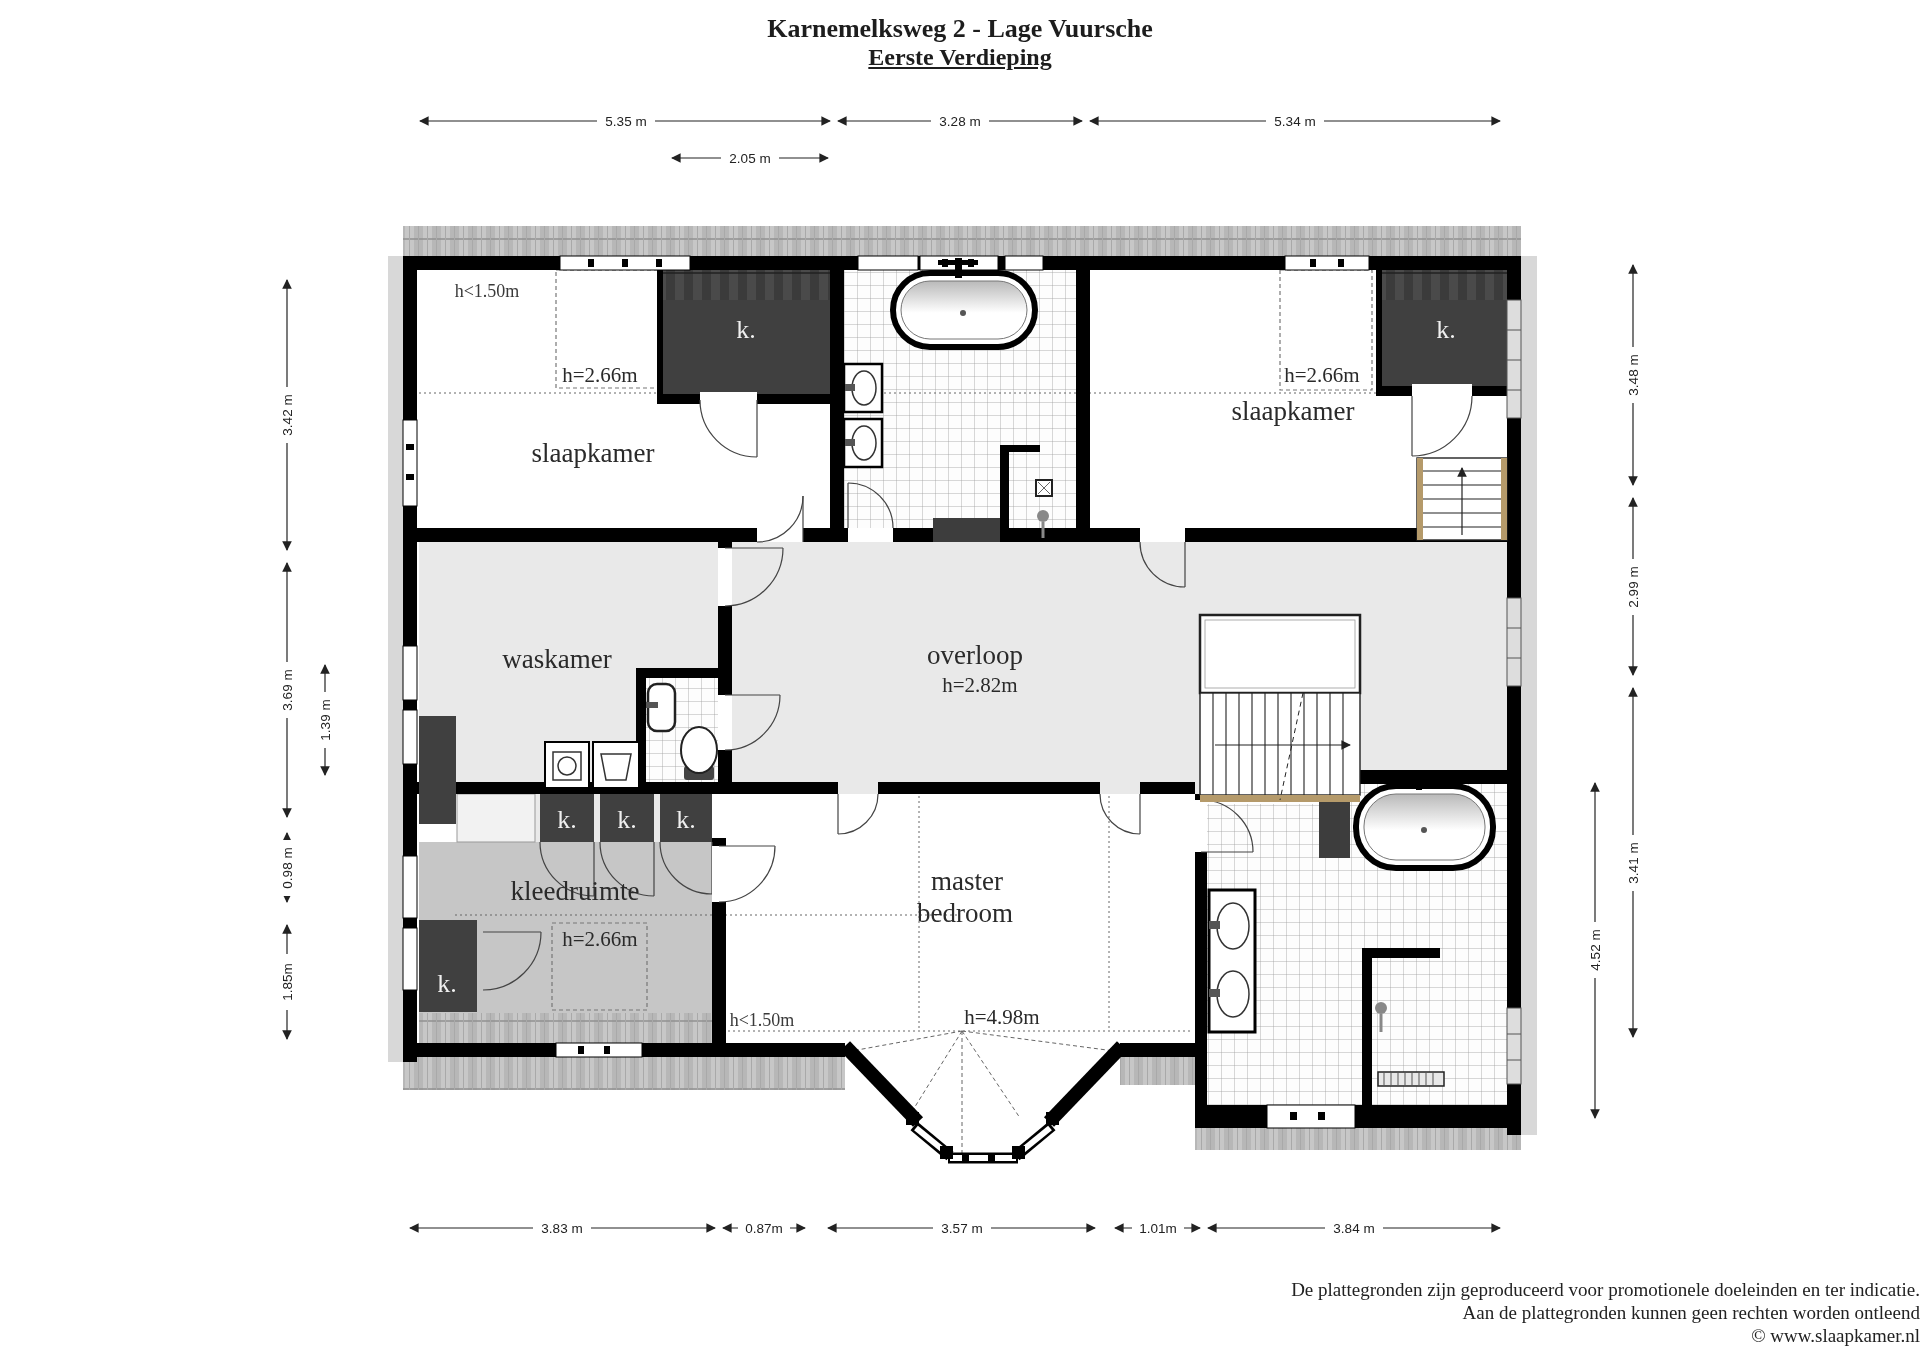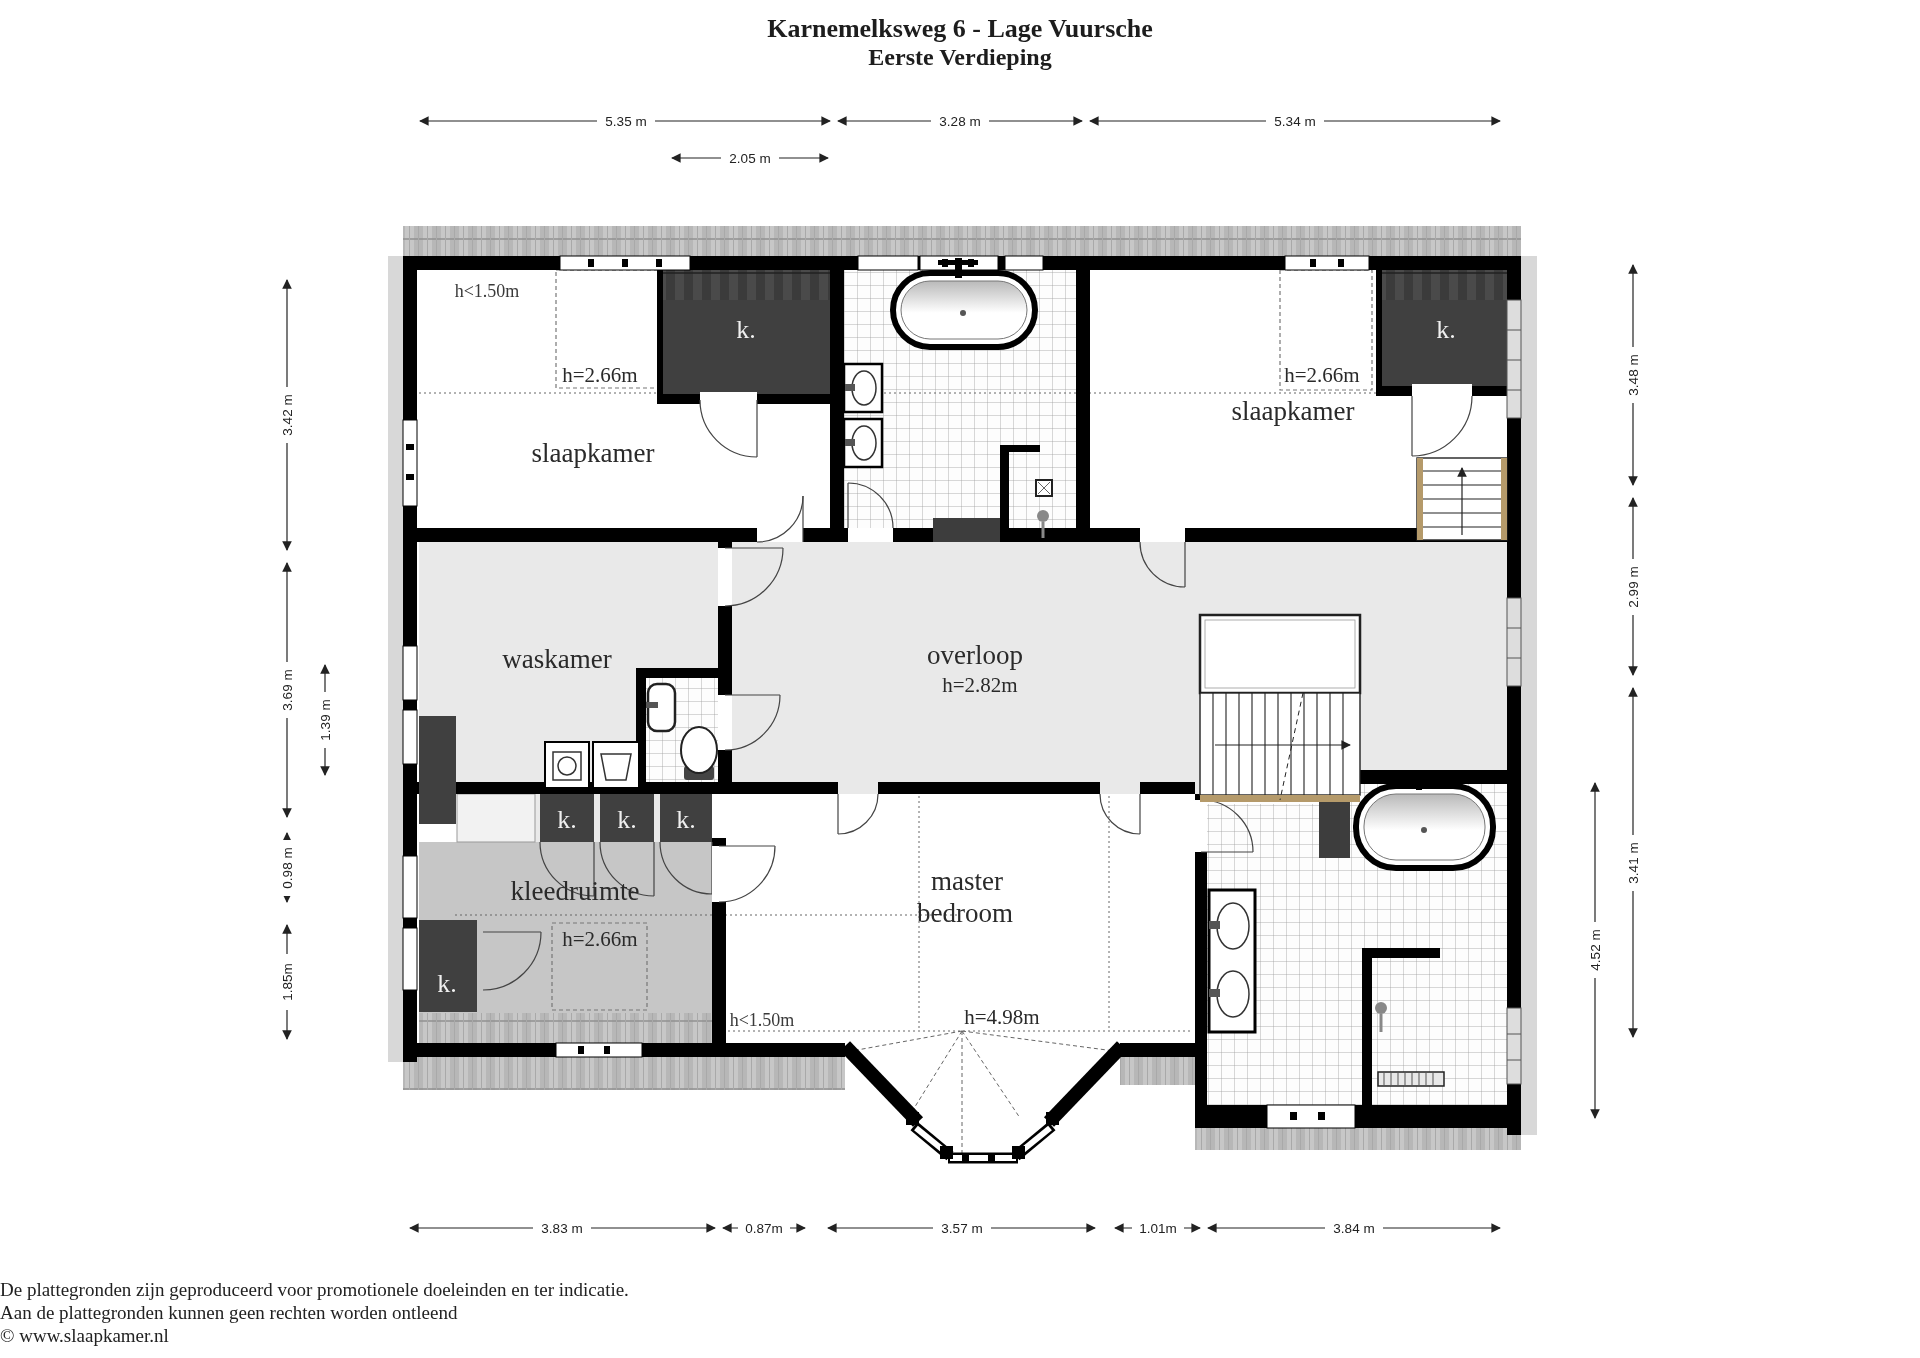--- a/index.html
+++ b/index.html
@@ -1,21 +1,21 @@
 <!DOCTYPE html>
 <html><head>
 <meta charset="utf-8">
 <style>
   html,body{margin:0;padding:0;background:#fff;}
   .page{position:relative;width:1920px;height:1358px;background:#fff;overflow:hidden;
         font-family:"Liberation Serif",serif;}
   .title{position:absolute;top:14px;left:0;width:1920px;text-align:center;color:#1d1d1d;}
   .title .t1{font:bold 26px "Liberation Serif",serif;}
-  .title .t2{font:bold 24px "Liberation Serif",serif;}
-  .footer{position:absolute;top:1278px;left:0;width:1920px;text-align:left;color:#222;}
+  .title .t2{font:bold 24px "Liberation Serif",serif;text-decoration:underline;}
+  .footer{position:absolute;top:1278px;left:0;width:1920px;text-align:right;color:#222;}
   .footer div{font:19px "Liberation Serif",serif;line-height:23px;}
   svg{position:absolute;left:0;top:0;}
   .dim line{stroke:#222;stroke-width:1.2;}
   .dim rect{fill:#fff;}
   .dim text{font:13.5px "Liberation Sans",sans-serif;fill:#222;text-anchor:middle;}
   .rname{font:27px "Liberation Serif",serif;fill:#2a2a2a;text-anchor:middle;}
   .rh{font:21px "Liberation Serif",serif;fill:#2a2a2a;text-anchor:middle;}
   .lowc{font:18px "Liberation Serif",serif;fill:#3a3a3a;text-anchor:middle;}
   .klabel{font:26px "Liberation Serif",serif;fill:#f0f0f0;text-anchor:middle;}
   .door{stroke:#444;stroke-width:1.2;fill:none;}
@@ -27,21 +27,21 @@
   .mull{fill:#000;}
   .fix{fill:#fff;stroke:#000;}
   .stairln{stroke:#222;stroke-width:1.1;}
 </style>
 </head>
 <body>
 
 <div class="page">
 
   <div class="title">
-    <div class="t1">Karnemelksweg 6 - Lage Vuursche</div>
+    <div class="t1">Karnemelksweg 2 - Lage Vuursche</div>
     <div class="t2">Eerste Verdieping</div>
   </div>
 
   <svg width="1920" height="1358" viewBox="0 0 1920 1358">
     <defs>
       <pattern id="tile" width="13" height="13" patternUnits="userSpaceOnUse">
         <rect width="13" height="13" fill="#fdfdfd"></rect>
         <path d="M13 0 V13 M0 13 H13" stroke="#9a9a9a" stroke-width="0.8" fill="none"></path>
       </pattern>
       <pattern id="roof" width="18" height="34" patternUnits="userSpaceOnUse">

